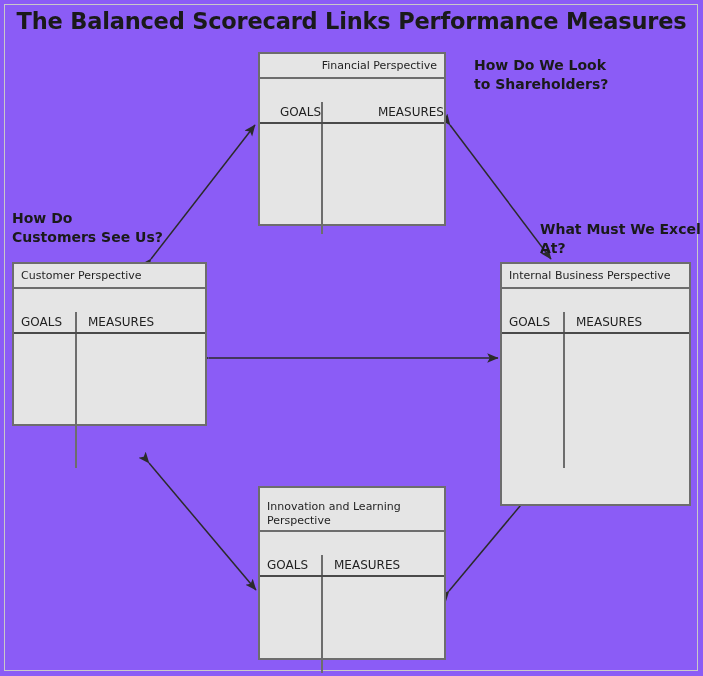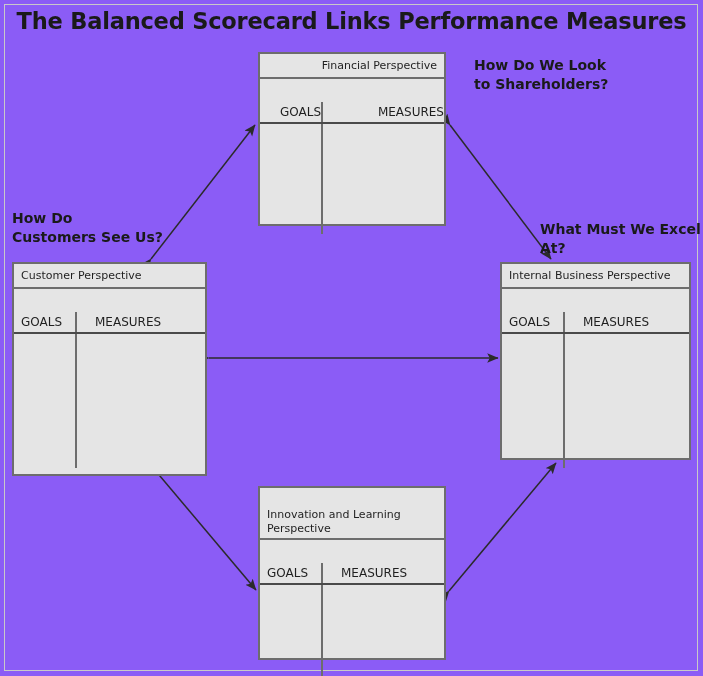--- a/index.html
+++ b/index.html
@@ -69,51 +69,51 @@
     width: 63px;
     border-right: 2px solid #6d6d6d;
     padding: 3px 0 3px 7px;
     font-size: 12px;
     color: #1f1f1f;
     font-family: "DejaVu Sans", sans-serif;
   }
   .hdr-measures {
     box-sizing: border-box;
     flex: 1;
-    padding: 3px 0 3px 18px;
+    padding: 3px 0 3px 11px;
     font-size: 12px;
     color: #1f1f1f;
     font-family: "DejaVu Sans", sans-serif;
   }
   .persp-body {
     display: flex;
     box-sizing: border-box;
   }
   .cell-goals {
     box-sizing: border-box;
     width: 63px;
     border-right: 2px solid #6d6d6d;
   }
   .cell-measures {
     box-sizing: border-box;
     flex: 1;
   }
 
   
   #box-financial   { left: 258px; top: 52px;  width: 188px; height: 174px; text-align: right; }
-  #box-customer    { left: 12px;  top: 262px; width: 195px; height: 214px; }
-  #box-internal    { left: 500px; top: 262px; width: 191px; height: 198px; }
+  #box-customer    { left: 12px;  top: 262px; width: 195px; height: 164px; }
+  #box-internal    { left: 500px; top: 262px; width: 191px; height: 244px; }
   #box-innovation  { left: 258px; top: 486px; width: 188px; height: 174px; }
 
   #box-financial   .persp-body { height: 110px; }
   #box-customer    .persp-body { height: 134px; }
   #box-internal    .persp-body { height: 134px; }
   #box-innovation  .persp-body { height: 96px; }
 
-  #box-innovation .persp-title { padding-top: 20px; padding-bottom: 2px; }
+  #box-innovation .persp-title { padding-top: 12px; padding-bottom: 2px; }
 
   
   .question {
     position: absolute;
     font-size: 14px;
     font-weight: bold;
     color: #1a1a1a;
     line-height: 1.38;
     font-family: "DejaVu Sans", sans-serif;
     white-space: pre-line;

